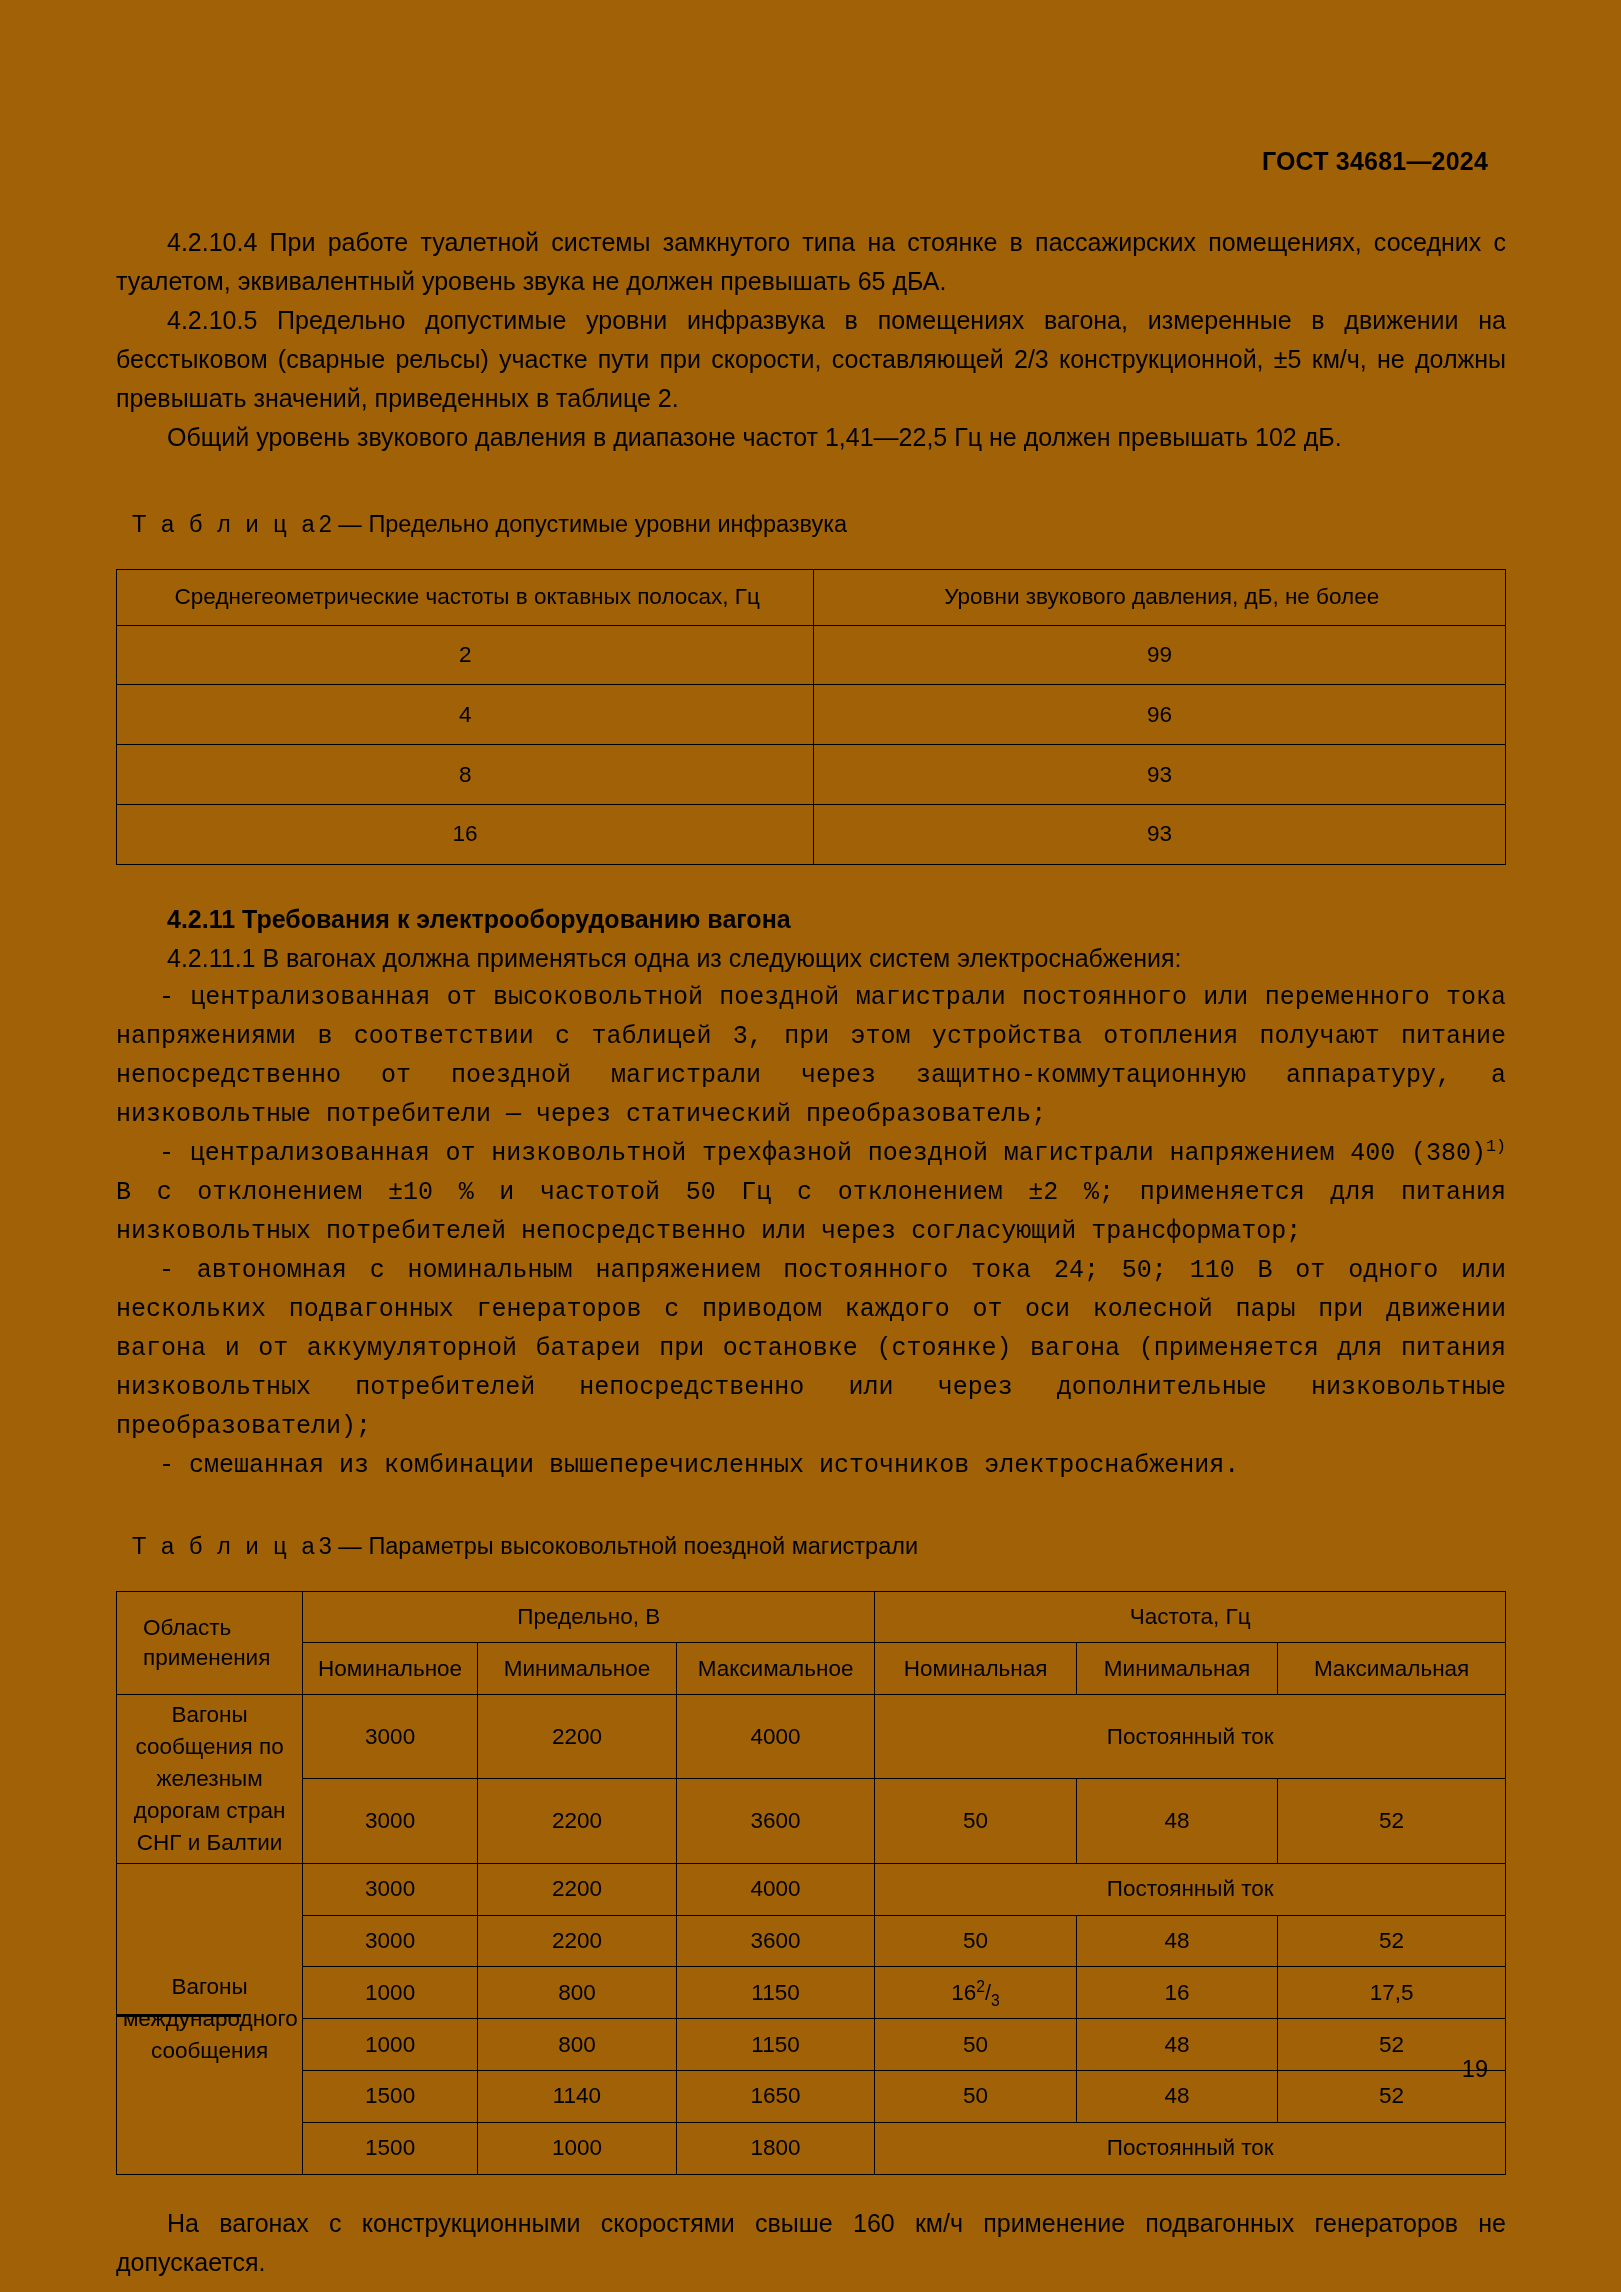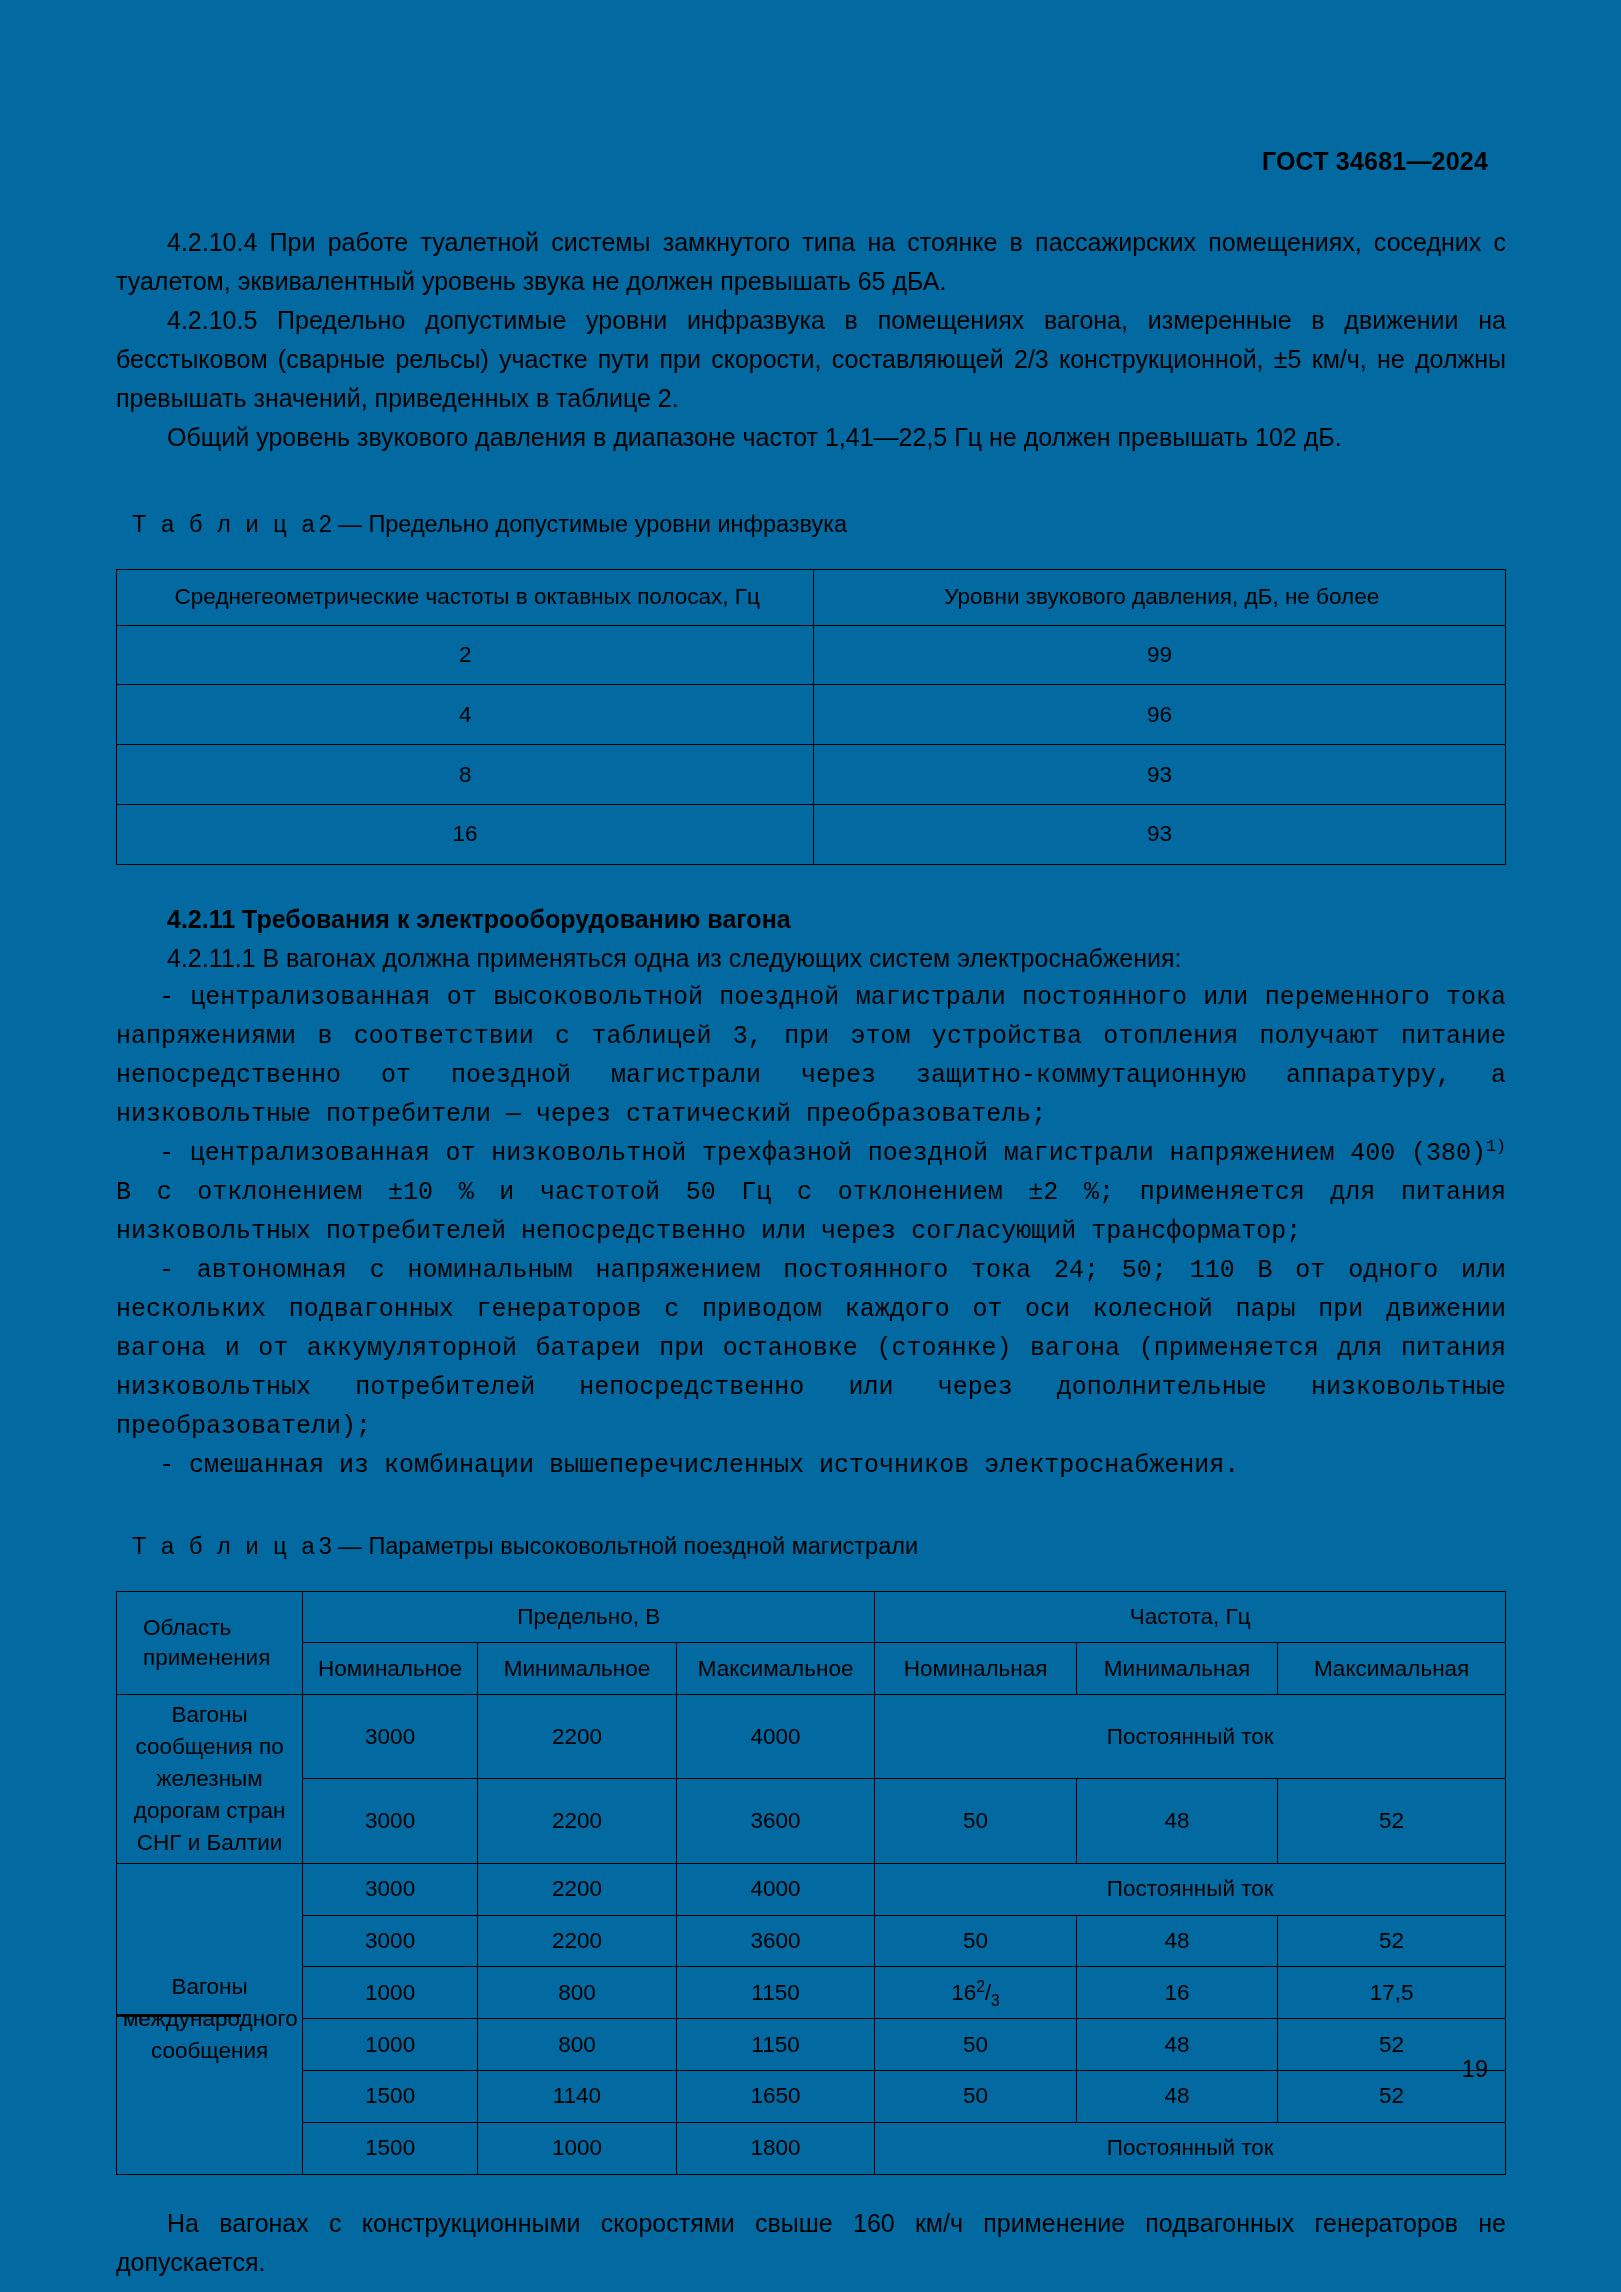--- a/index.html
+++ b/index.html
@@ -9,21 +9,21 @@
   }
   body {
     font-family: "Liberation Sans", sans-serif;
     color: #000000;
   }
   .page {
     position: relative;
     width: 1621px;
     height: 2293px;
     margin: 0 auto;
-    background: #0369a1;
+    background: #a16207;
     box-sizing: border-box;
     overflow: hidden;
   }
 
   
   .running-head {
     position: absolute;
     top: 147px;
     right: 133px;
     font-size: 25px;

